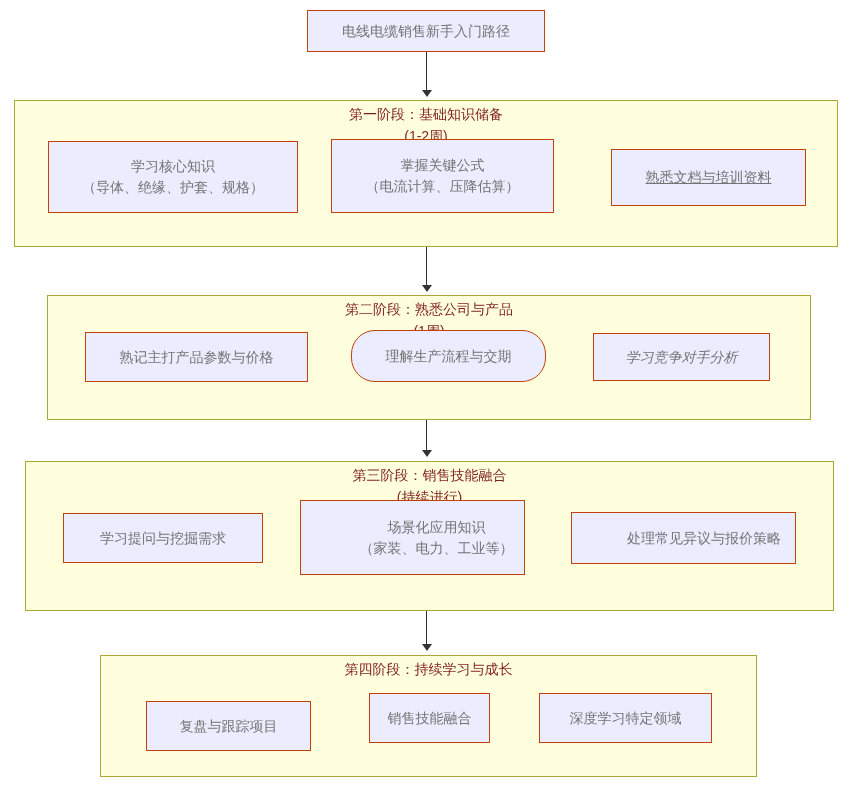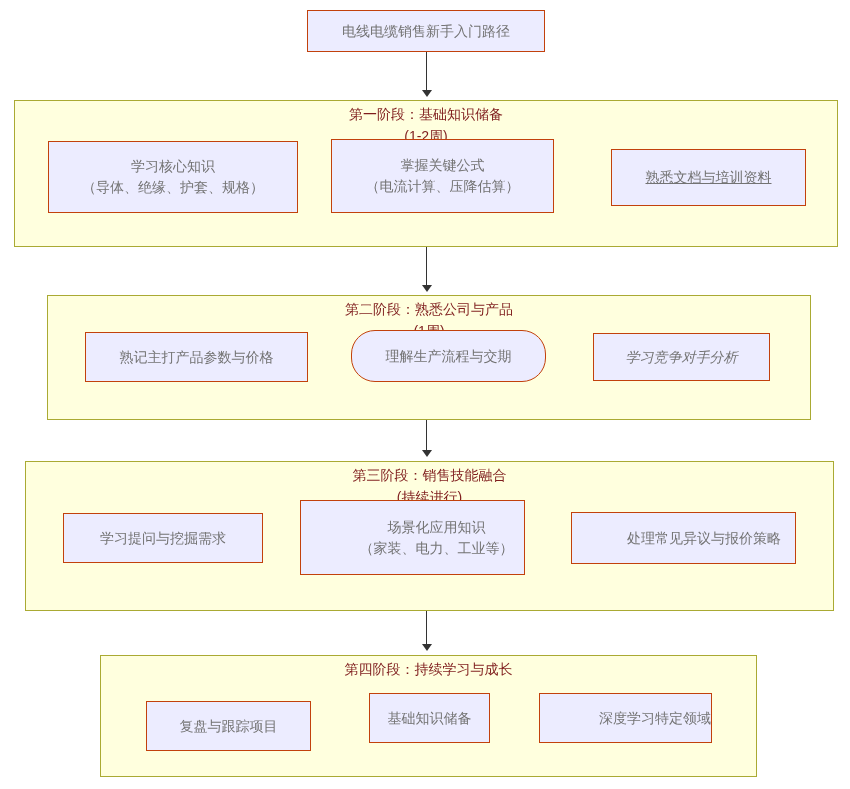--- a/index.html
+++ b/index.html
@@ -138,20 +138,20 @@
   <div class="arrow-head" style="left:422px; top:644px;"></div>
 
   <div class="cluster" style="left:100px; top:655px; width:657px; height:122px;">
     <div class="cluster-label">
       <div>第四阶段：持续学习与成长</div>
     </div>
     <div class="node" style="left:45px; top:37px; width:165px; height:50px;margin-top:8px;">
       <span>复盘与跟踪项目</span>
     </div>
     <div class="node" style="left:268px; top:37px; width:121px; height:50px;">
-      <span>基础知识储备</span>
+      <span>销售技能融合</span>
     </div>
-    <div class="node" style="left:438px; top:37px; width:173px; height:50px;align-items:flex-end;">
+    <div class="node" style="left:438px; top:37px; width:173px; height:50px;">
       <span>深度学习特定领域</span>
     </div>
   </div>
 
 </div>
 
 </body></html>

